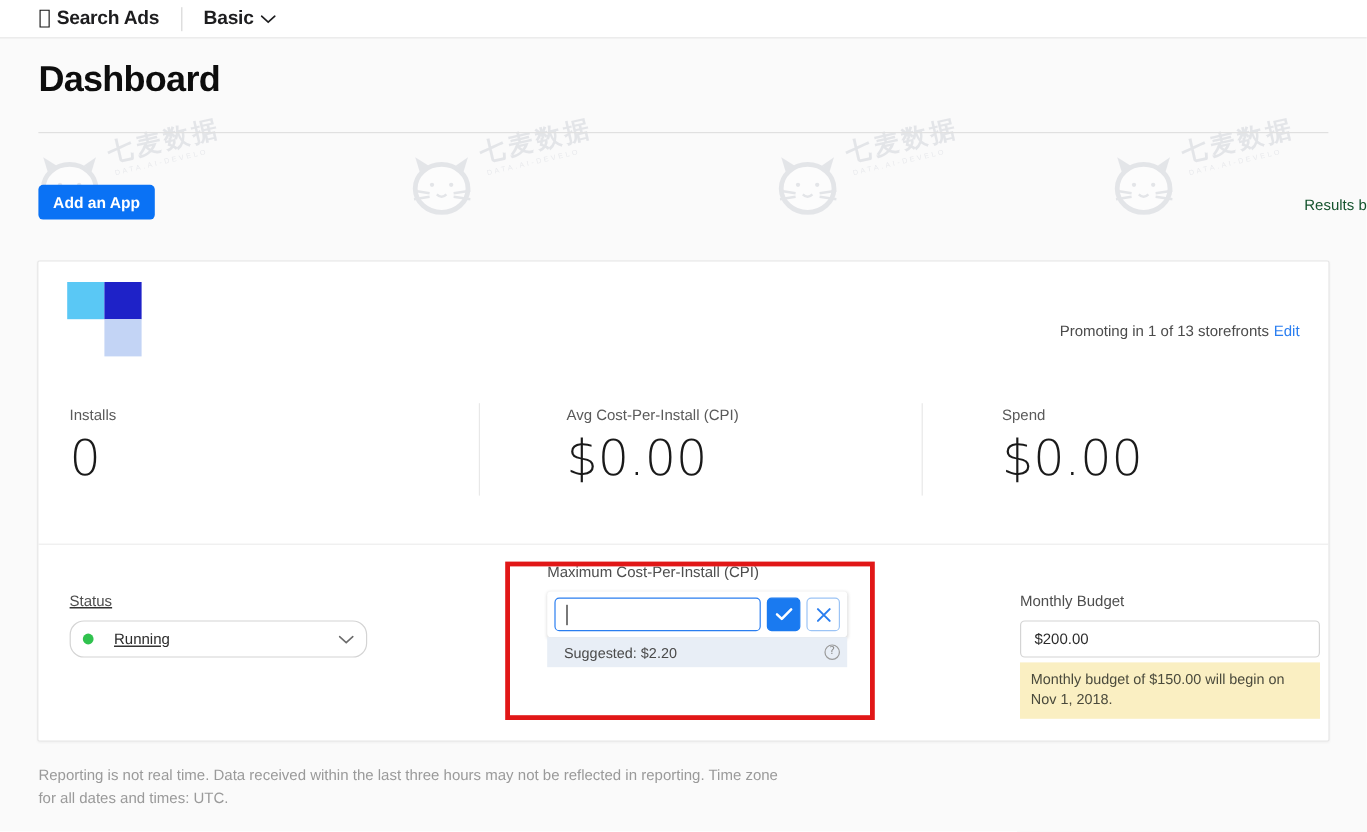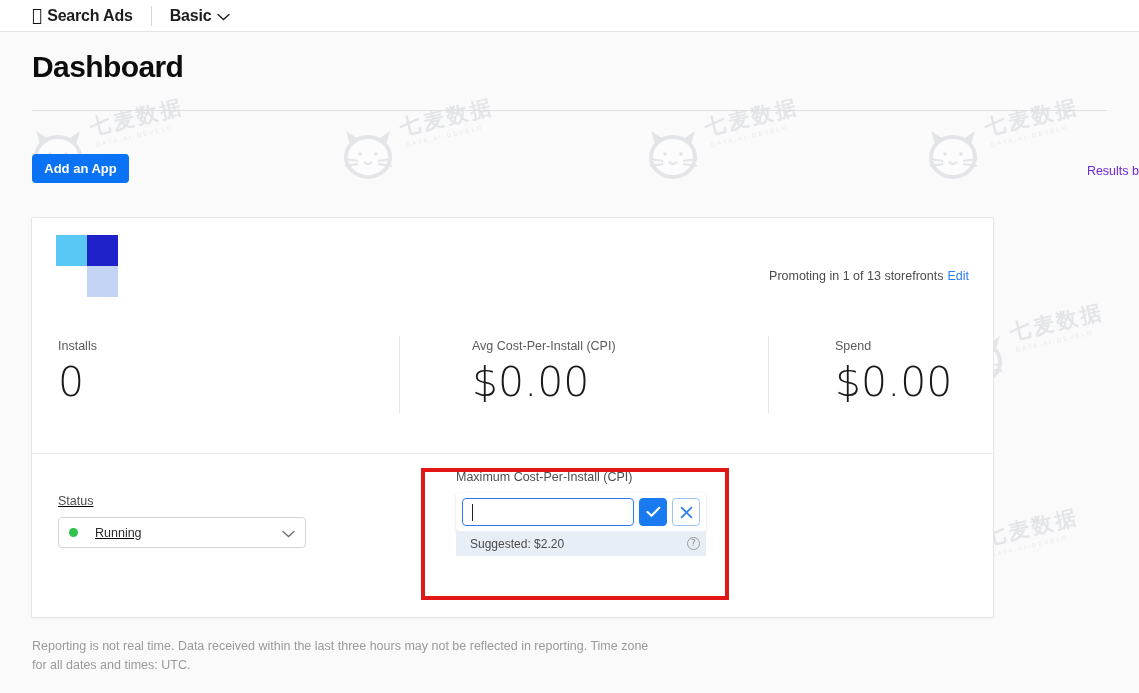--- a/index.html
+++ b/index.html
@@ -53,26 +53,26 @@
 
   
   .add-app-btn {
     position:absolute; left:32px; top:154px; width:97px; height:29px;
     background:#0a72f5; border:none; border-radius:4px; color:#fff;
     font-size:13px; font-weight:700; font-family:"Liberation Sans", sans-serif;
     cursor:pointer; z-index:12;
   }
   .results-link {
     position:absolute; right:0px; top:164px;
-    font-size:12.5px; color:#6d28d9; white-space:nowrap; z-index:12; cursor:pointer;
+    font-size:12.5px; color:#14532d; white-space:nowrap; z-index:12; cursor:pointer;
   }
 
   
   .card {
-    position:absolute; left:31px; top:217px; width:963px; height:401px;
+    position:absolute; left:31px; top:217px; width:1077px; height:401px;
     background:#fff; border:1px solid #e6e6e6; border-radius:2px; z-index:8;
     box-shadow: 0 1px 2px rgba(0,0,0,0.04);
   }
   .card-top { position:relative; height:235px; }
   .card-divider { position:absolute; left:0; right:0; top:235px; height:1px; background:#ededed; }
 
   
   .app-icon { position:absolute; left:24px; top:17px; width:62px; height:62px; }
   .app-icon .sq { position:absolute; }
   .sq-a { left:0;    top:0;    width:31px; height:31px; }
@@ -100,21 +100,21 @@
   .vdiv-1 { left:367px; }
   .vdiv-2 { left:736px; }
 
   
   .controls { position:absolute; left:0; top:236px; width:100%; height:164px; }
   .field-label { font-size:12.5px; color:#4e4e4e; }
 
   .status-block { position:absolute; left:26px; top:40px; width:248px;text-decoration:underline; }
   .select-box {
     margin-top:9px; height:31px; width:248px;
-    border:1px solid #d4d4d4; border-radius:4px; background:#fff;
+    border:1px solid #d4d4d4; border-radius:12px; background:#fff;
     display:flex; align-items:center; padding:4px 10px; cursor:pointer;
   }
   .dot { width:9px; height:9px; border-radius:50%; background:#30c24e; flex:0 0 auto; }
   .select-value { margin-left:17px; font-size:12.5px; color:#2b2b2b; flex:1 1 auto; }
 
   .budget-block { position:absolute; left:818px; top:40px; width:250px; }
   .text-box {
     margin-top:9px; height:31px; width:250px;
     border:1px solid #d4d4d4; border-radius:4px; background:#fff;
     display:flex; align-items:center; padding:0 11px;
@@ -265,20 +265,25 @@
                 </svg>
             </div>
           </div>
           <div class="cpi-suggest">
             <span class="s-text">Suggested: $2.20</span>
             <span class="help-circle">?</span>
           </div>
         </div>
       </div>
 
+      <div class="budget-block">
+        <div class="field-label">Monthly Budget</div>
+        <div class="text-box">$200.00</div>
+        <div class="budget-note">Monthly budget of $150.00 will begin on Nov 1, 2018.</div>
+      </div>
 
     </div>
   </div>
 
   <div class="red-box"></div>
 
   <div class="footer">Reporting is not real time. Data received within the last three hours may not be reflected in reporting. Time zone for all dates and times: UTC.</div>
 
   <div class="wm-layer" id="wm-layer">
       <div class="wm" style="left: 30px; top: 110px;">

